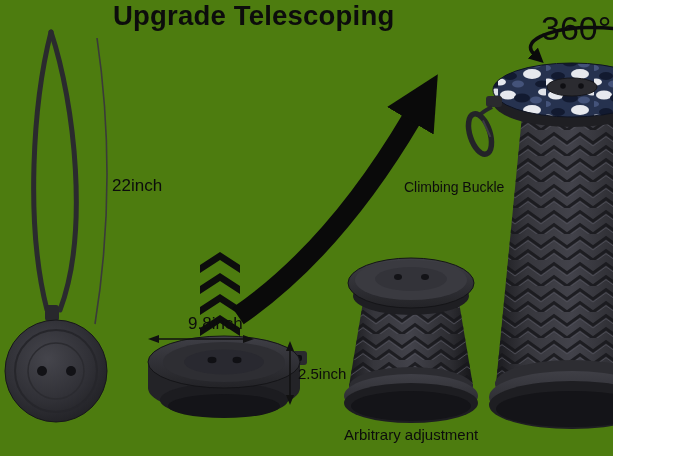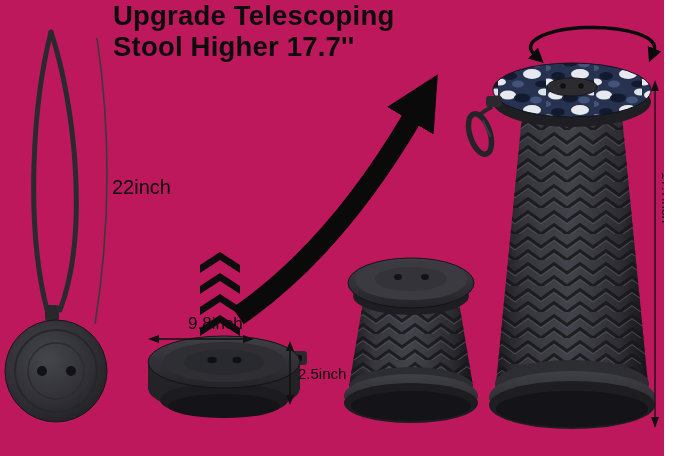--- a/index.html
+++ b/index.html
@@ -1,23 +1,23 @@
 <!DOCTYPE html>
 <html><head>
 <meta charset="utf-8">
 <style>
   *{box-sizing:border-box}
   body{margin:0;background:#ffffff}
-  .canvas{position:relative;width:664px;height:456px;background:#be185d;overflow:hidden;
+  .canvas{position:relative;width:613px;height:456px;background:#4d7c0f;overflow:hidden;
           font-family:"Liberation Sans",sans-serif;color:#0c0c0c}
   .abs{position:absolute}
   svg.abs{overflow:visible}
   .title{left:113px;top:1px;font-size:27.5px;line-height:1.12;font-weight:600;letter-spacing:.2px}
   .lbl{position:absolute;white-space:nowrap;color:#0c0c0c}
-  .lbl-22{left:112px;top:176px;font-size:20px}
+  .lbl-22{left:112px;top:176px;font-size:17px}
   .lbl-98{left:188px;top:314px;font-size:17px}
   .lbl-25{left:298px;top:365px;font-size:15px}
   .lbl-arb{left:344px;top:426px;font-size:15px}
   .lbl-cb{left:404px;top:179px;font-size:14px}
   .lbl-360{left:541px;top:9px;font-size:34px;font-weight:500}
   .lbl-177{left:659px;top:172px;font-size:13.5px;writing-mode:vertical-rl}
 </style>
 </head>
 <body>
 
@@ -64,21 +64,20 @@
         <path d="M0,0 L10,5 L0,10 Z" fill="#0a0a0a"></path>
       </marker>
       <marker id="rotAh" viewBox="0 0 10 10" refX="1" refY="5" markerWidth="4.2" markerHeight="4.2" orient="auto-start-reverse">
         <path d="M0,0 L10,5 L0,10 Z" fill="#0a0a0a"></path>
       </marker>
     </defs>
   </svg>
 
   <div class="abs title">
     <div>Upgrade Telescoping</div>
-    <div>Stool Higher 17.7''</div>
   </div>
 
   <svg class="abs" style="left:2px;top:24px" width="128" height="412" viewBox="0 0 128 412">
     <path d="M49,8 C31,78 23,200 45,286" fill="none" stroke="#2a2a2e" stroke-width="5" stroke-linecap="round"></path>
     <path d="M49,8 C73,80 87,210 58,286" fill="none" stroke="#2a2a2e" stroke-width="5" stroke-linecap="round"></path>
     <rect x="43" y="281" width="14" height="16" rx="3" fill="#28282c"></rect>
     <circle cx="54" cy="347" r="51" fill="url(#discGrad)" stroke="#17171a"></circle>
     <circle cx="54" cy="347" r="41" fill="none" stroke="#26262b" stroke-width="2"></circle>
     <circle cx="54" cy="347" r="28" fill="none" stroke="#2b2b30" stroke-width="1.5"></circle>
     <circle cx="40" cy="347" r="5" fill="#121216"></circle>
@@ -135,44 +134,47 @@
     <ellipse cx="74" cy="27" rx="63" ry="25" fill="url(#vGrad)" stroke="#141417"></ellipse>
     <ellipse cx="74" cy="24" rx="56" ry="20" fill="#3a3a40"></ellipse>
     <ellipse cx="74" cy="23" rx="36" ry="12" fill="#333339"></ellipse>
     <ellipse cx="61" cy="21" rx="4" ry="3" fill="#131317"></ellipse>
     <ellipse cx="88" cy="21" rx="4" ry="3" fill="#131317"></ellipse>
     <ellipse cx="74" cy="131" rx="62" ry="20" fill="#2c2c31"></ellipse>
     <ellipse cx="74" cy="140" rx="67" ry="22" fill="url(#vGrad)"></ellipse>
     <ellipse cx="74" cy="147" rx="67" ry="20" fill="#1d1d21"></ellipse>
     <ellipse cx="74" cy="150" rx="60" ry="15" fill="#141418"></ellipse>
   </svg>
+  <div class="lbl lbl-arb">Arbitrary adjustment</div>
 
   <svg class="abs" style="left:518px;top:8px" width="150" height="56" viewBox="0 0 150 56">
     <path d="M16,46 A62,20 0 1 1 136,42" fill="none" stroke="#0b0b0b" stroke-width="3.5" marker-start="url(#rotAh)" marker-end="url(#rotAh)"></path>
   </svg>
+  <div class="lbl lbl-360">360°</div>
 
   <svg class="abs" style="left:450px;top:52px" width="212" height="392" viewBox="0 0 212 392">
     <path d="M72,64 L172,64 L198,332 L46,332 Z" fill="url(#hGrad)"></path>
     <path d="M72,64 L172,64 L198,332 L46,332 Z" fill="url(#xpat)" opacity="0.85"></path>
     <ellipse cx="122" cy="50" rx="79" ry="25" fill="#1f1f23"></ellipse>
     <ellipse cx="122" cy="38" rx="79" ry="27" fill="url(#camo)" stroke="#0e1322"></ellipse>
     <ellipse cx="122" cy="35" rx="25" ry="9" fill="#2b2b30" stroke="#16161a"></ellipse>
     <circle cx="113" cy="34" r="2.8" fill="#0f0f13"></circle>
     <circle cx="131" cy="34" r="2.8" fill="#0f0f13"></circle>
     <rect x="36" y="44" width="16" height="11" rx="3" fill="#2a2a2e"></rect>
     <path d="M42,55 C36,58 32,60 30,63" fill="none" stroke="#26262b" stroke-width="4"></path>
     <g transform="translate(30,82) rotate(-18)">
       <ellipse cx="0" cy="0" rx="10" ry="21" fill="none" stroke="#232328" stroke-width="5.5"></ellipse>
       <line x1="7" y1="-12" x2="9" y2="6" stroke="#3c3c44" stroke-width="2"></line>
     </g>
     <ellipse cx="122" cy="332" rx="77" ry="24" fill="#2d2d32"></ellipse>
     <ellipse cx="122" cy="345" rx="83" ry="26" fill="url(#vGrad)"></ellipse>
     <ellipse cx="122" cy="353" rx="83" ry="24" fill="#1e1e22"></ellipse>
     <ellipse cx="122" cy="357" rx="76" ry="18" fill="#141418"></ellipse>
   </svg>
+  <div class="lbl lbl-cb">Climbing Buckle</div>
 
   <svg class="abs" style="left:648px;top:80px" width="14" height="348" viewBox="0 0 14 348">
     <line x1="7" y1="10" x2="7" y2="338" stroke="#111" stroke-width="1.3"></line>
     <polygon points="7,0 3,11 11,11" fill="#111"></polygon>
     <polygon points="7,348 3,337 11,337" fill="#111"></polygon>
   </svg>
   <div class="lbl lbl-177">17.7inch</div>
 
 </div>
 

